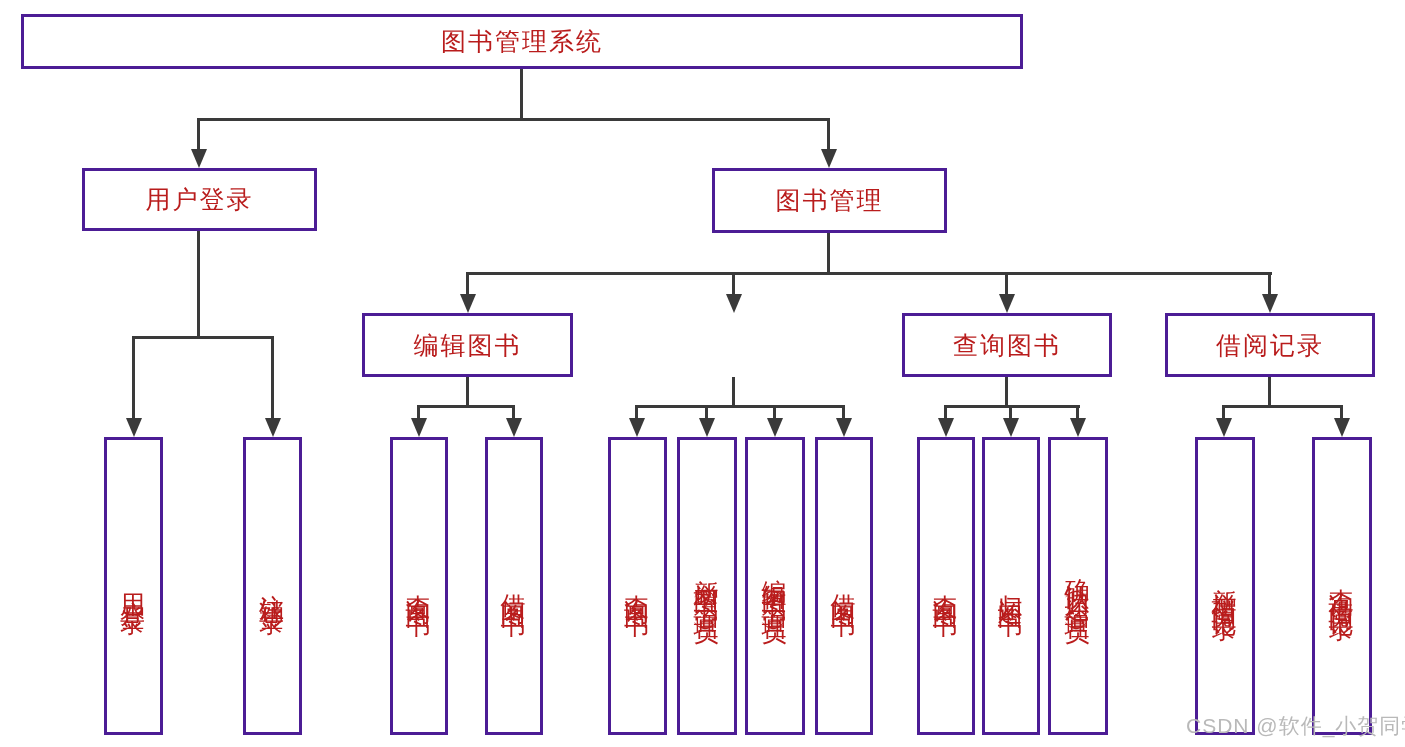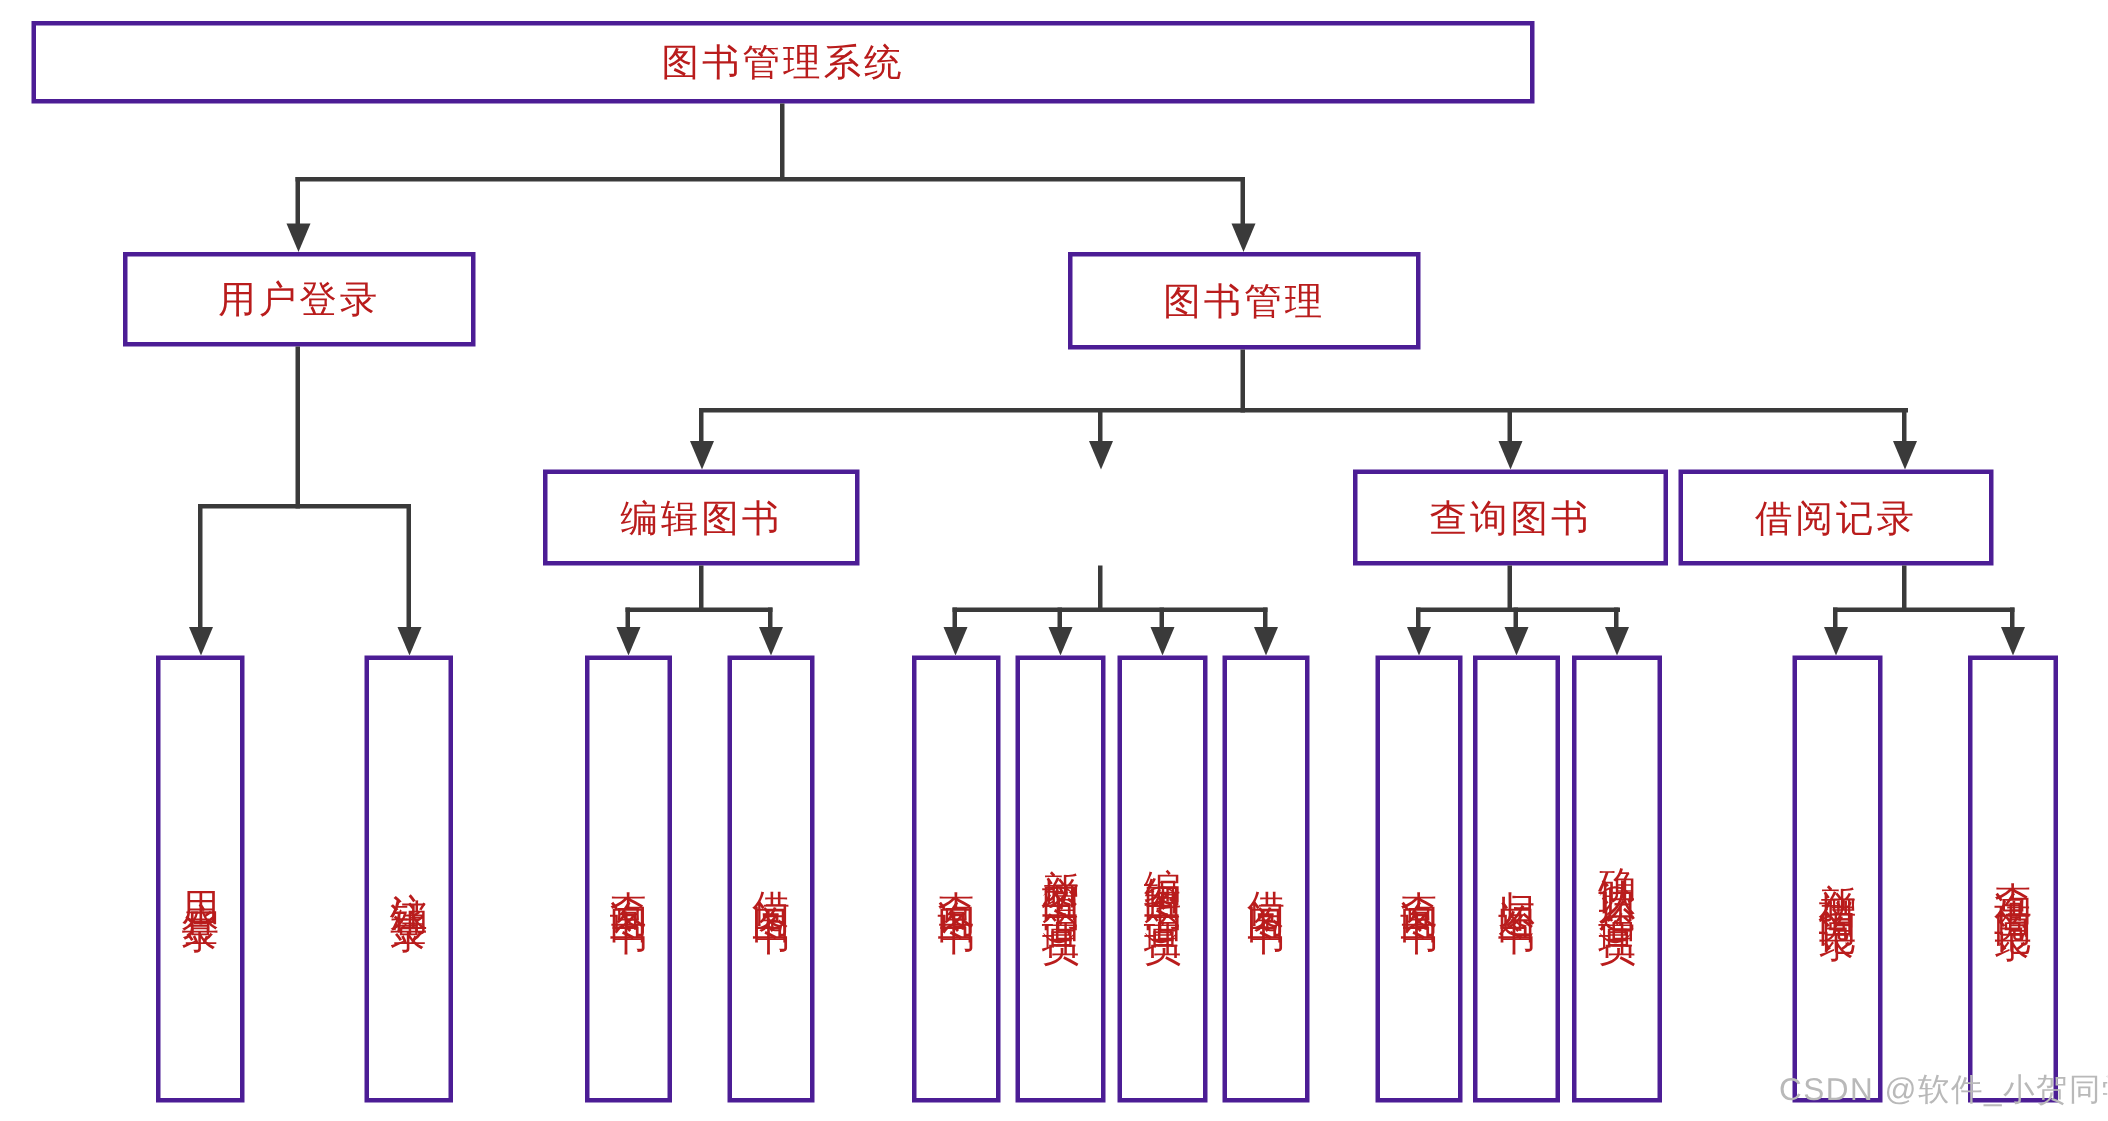--- a/index.html
+++ b/index.html
@@ -90,21 +90,21 @@
   <div class="arr" style="left:460px; top:294px;"></div>
   <div class="vline" style="left:732px; top:272px; height:24px;"></div>
   <div class="arr" style="left:726px; top:294px;"></div>
   <div class="vline" style="left:1005px; top:272px; height:24px;"></div>
   <div class="arr" style="left:999px; top:294px;"></div>
   <div class="vline" style="left:1268px; top:272px; height:24px;"></div>
   <div class="arr" style="left:1262px; top:294px;"></div>
 
   <div class="box" style="left:362px; top:313px; width:211px; height:64px;">编辑图书</div>
   <div class="box" style="left:902px; top:313px; width:210px; height:64px;">查询图书</div>
-  <div class="box" style="left:1119px; top:313px; width:210px; height:64px;">借阅记录</div>
+  <div class="box" style="left:1165px; top:313px; width:210px; height:64px;">借阅记录</div>
 
   <div class="vline" style="left:466px; top:377px; height:31px;"></div>
   <div class="hline" style="left:417px; top:405px; width:98px;"></div>
   <div class="vline" style="left:417px; top:405px; height:16px;"></div>
   <div class="arr" style="left:411px; top:418px;"></div>
   <div class="vline" style="left:512px; top:405px; height:16px;"></div>
   <div class="arr" style="left:506px; top:418px;"></div>
 
   <div class="vline" style="left:732px; top:377px; height:31px;"></div>
   <div class="hline" style="left:635px; top:405px; width:210px;"></div>

